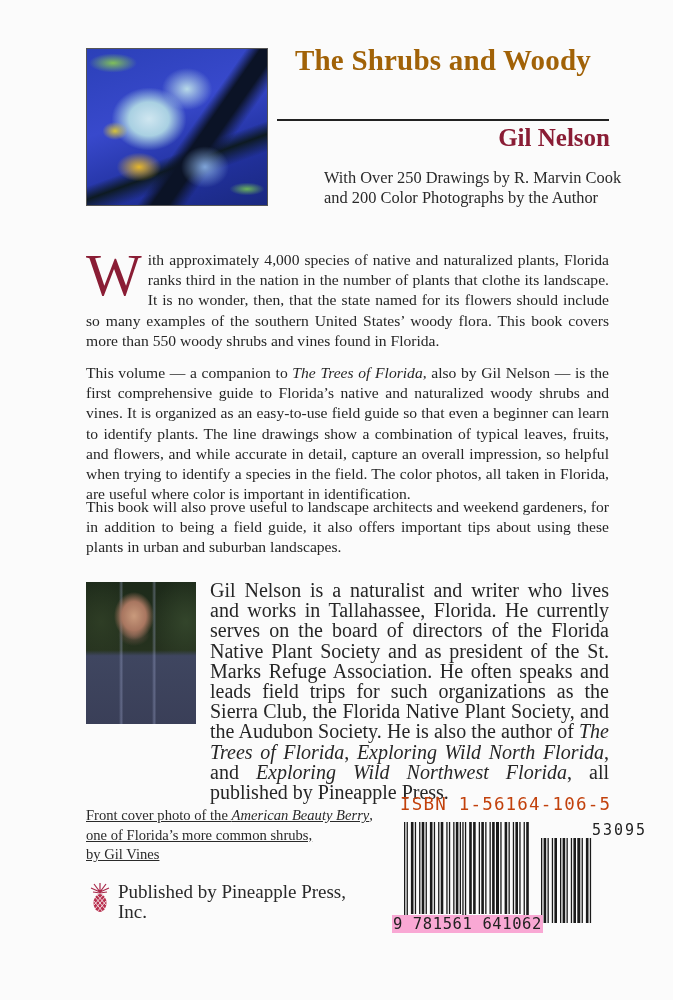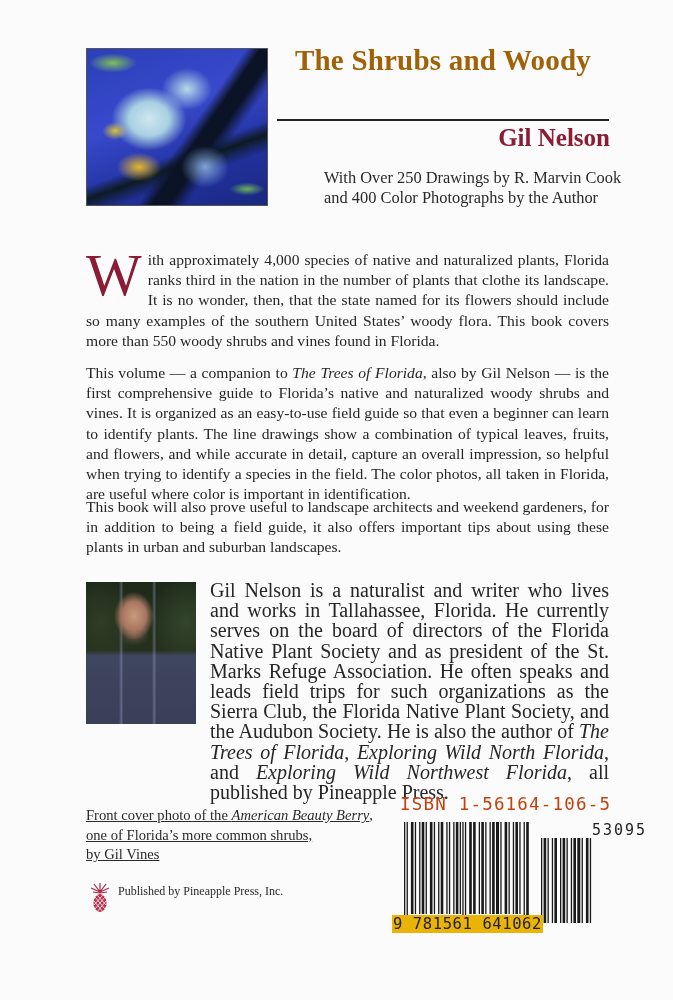--- a/index.html
+++ b/index.html
@@ -79,54 +79,54 @@
     }
 
     
     #photo-credit {
       left: 86px; top: 806px; width: 300px;
       font-size: 14.6px; line-height: 19.5px; color: #2a2a2a; text-decoration: underline;
     }
     #pineapple-icon { left: 90px; top: 881px; width: 20px; height: 32px; }
     #publisher {
       left: 118px; top: 882px; width: 260px;
-      font-size: 12px; line-height: 19.5px; color: #2a2a2a;
+      font-size: 19px; line-height: 19.5px; color: #2a2a2a;
     }
 
     
     #isbn-text {
       left: 400px; top: 794px; width: 232px;
       font-family: "DejaVu Sans Mono", "Liberation Mono", monospace;
       font-size: 17.5px; letter-spacing: 1.2px; color: #c2410c; white-space: nowrap;
     }
     #price-code {
       left: 544px; top: 821px;
       font-family: "DejaVu Sans Mono", monospace; font-size: 15px; letter-spacing: 2px; color: #222; margin-left: 48px;
     }
     #barcode-main { left: 404px; top: 822px; width: 127px; height: 100px; }
     #barcode-addon { left: 541px; top: 838px; width: 64px; height: 93px; }
     #barcode-digits {
       left: 392px; top: 915px;
       font-family: "DejaVu Sans Mono", monospace; font-size: 15.5px; letter-spacing: 0.6px; color: #222;
-      background: #eab308; padding: 0 1px; white-space: nowrap;
+      background: #f9a8d4; padding: 0 1px; white-space: nowrap;
     }
   </style>
 </head>
 <body>
 
 <div id="cover-photo" class="abs"></div>
 
 <div id="title-block" class="abs">
   <div class="title-line">The Shrubs and Woody</div>
 </div>
 <div id="title-rule" class="abs"></div>
 <div id="author-name" class="abs">Gil Nelson</div>
 <div id="credits" class="abs">
   <div>With Over 250 Drawings by R. Marvin Cook</div>
-  <div>and 400 Color Photographs by the Author</div>
+  <div>and 200 Color Photographs by the Author</div>
 </div>
 
 <div id="para-1" class="abs para">
   <span class="drop-cap">W</span>
   <span>ith approximately 4,000 species of native and naturalized plants, Florida ranks third in the nation in the number of plants that clothe its landscape. It is no wonder, then, that the state named for its flowers should include so many exam­ples of the southern United States’ woody flora. This book covers more than 550 woody shrubs and vines found in Florida.</span>
 </div>
 
 <div id="para-2" class="abs para">
   <span>This volume — a companion to </span><i>The Trees of Florida</i><span>, also by Gil Nelson — is the first comprehensive guide to Florida’s native and naturalized woody shrubs and vines. It is organized as an easy-to-use field guide so that even a beginner can learn to iden­tify plants. The line drawings show a combination of typical leaves, fruits, and flow­ers, and while accurate in detail, capture an overall impression, so helpful when try­ing to identify a species in the field. The color photos, all taken in Florida, are useful where color is important in identification.</span>
 </div>

